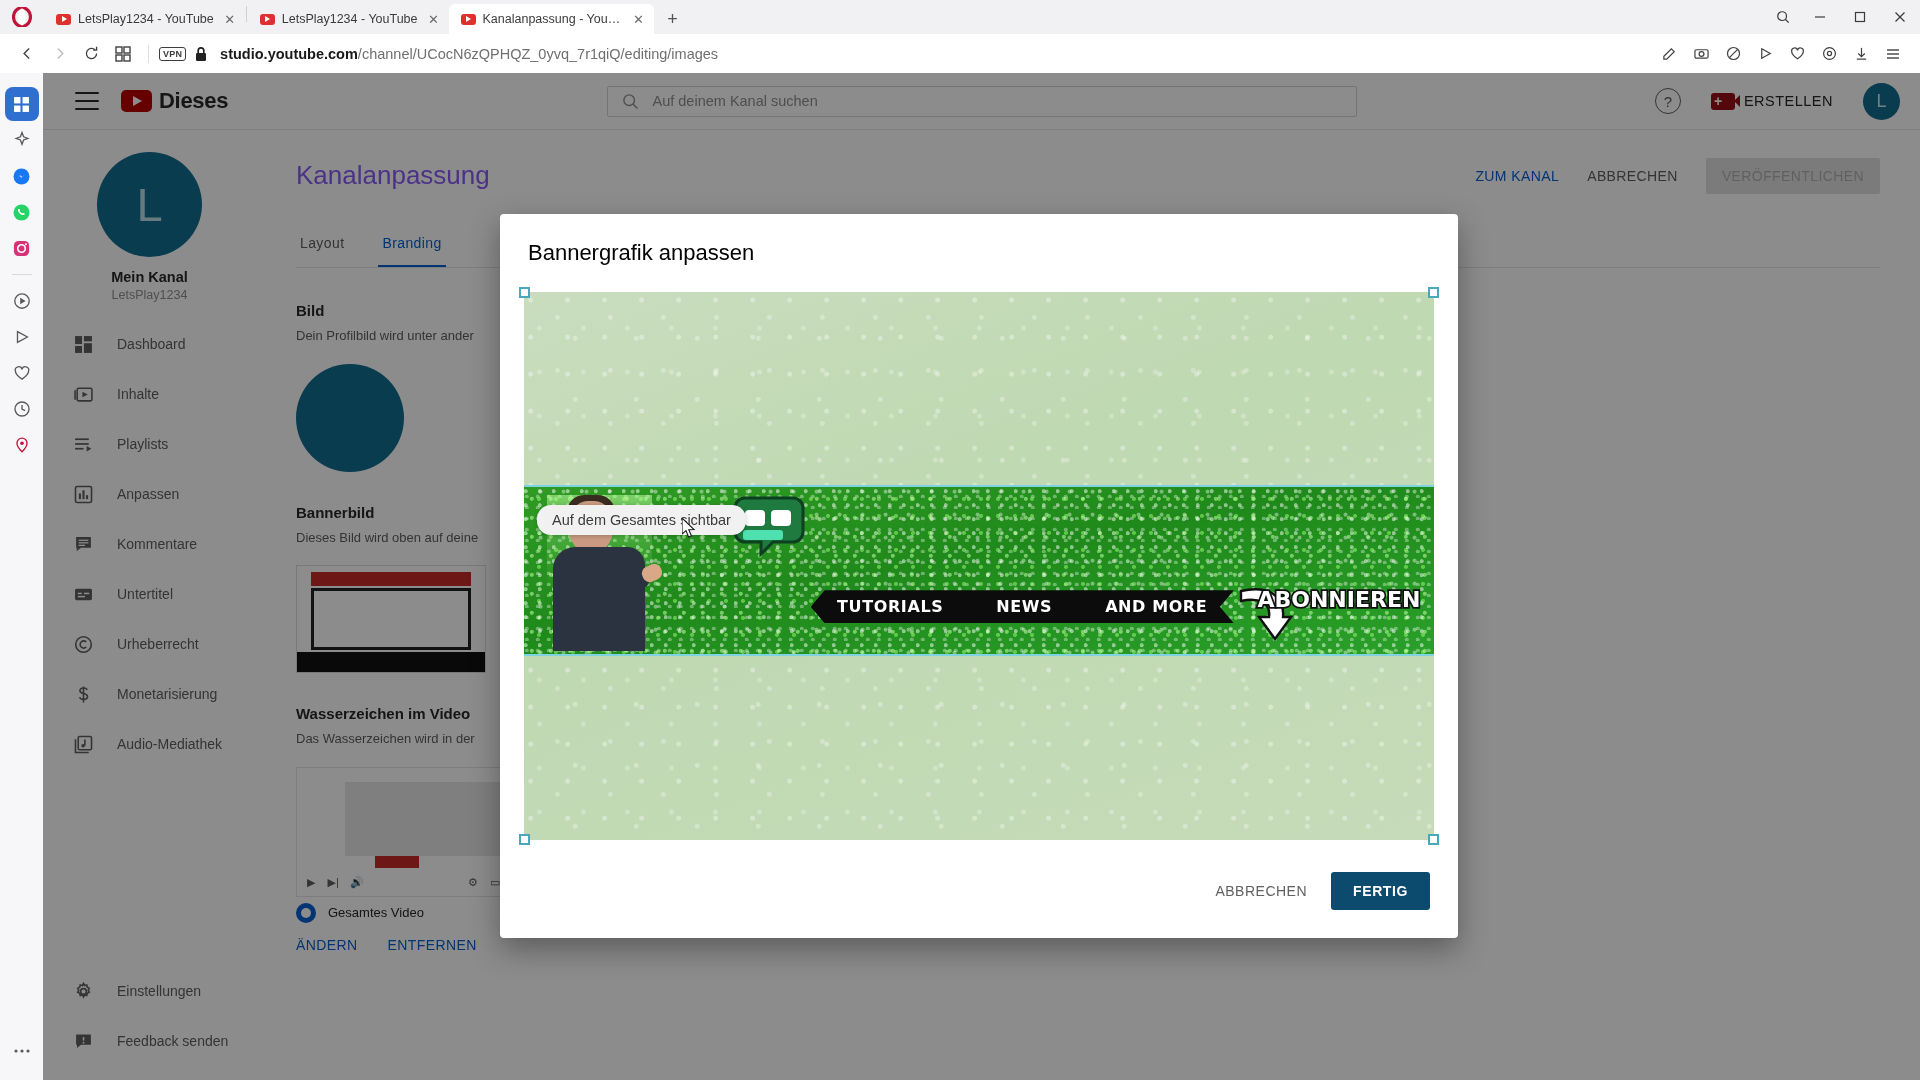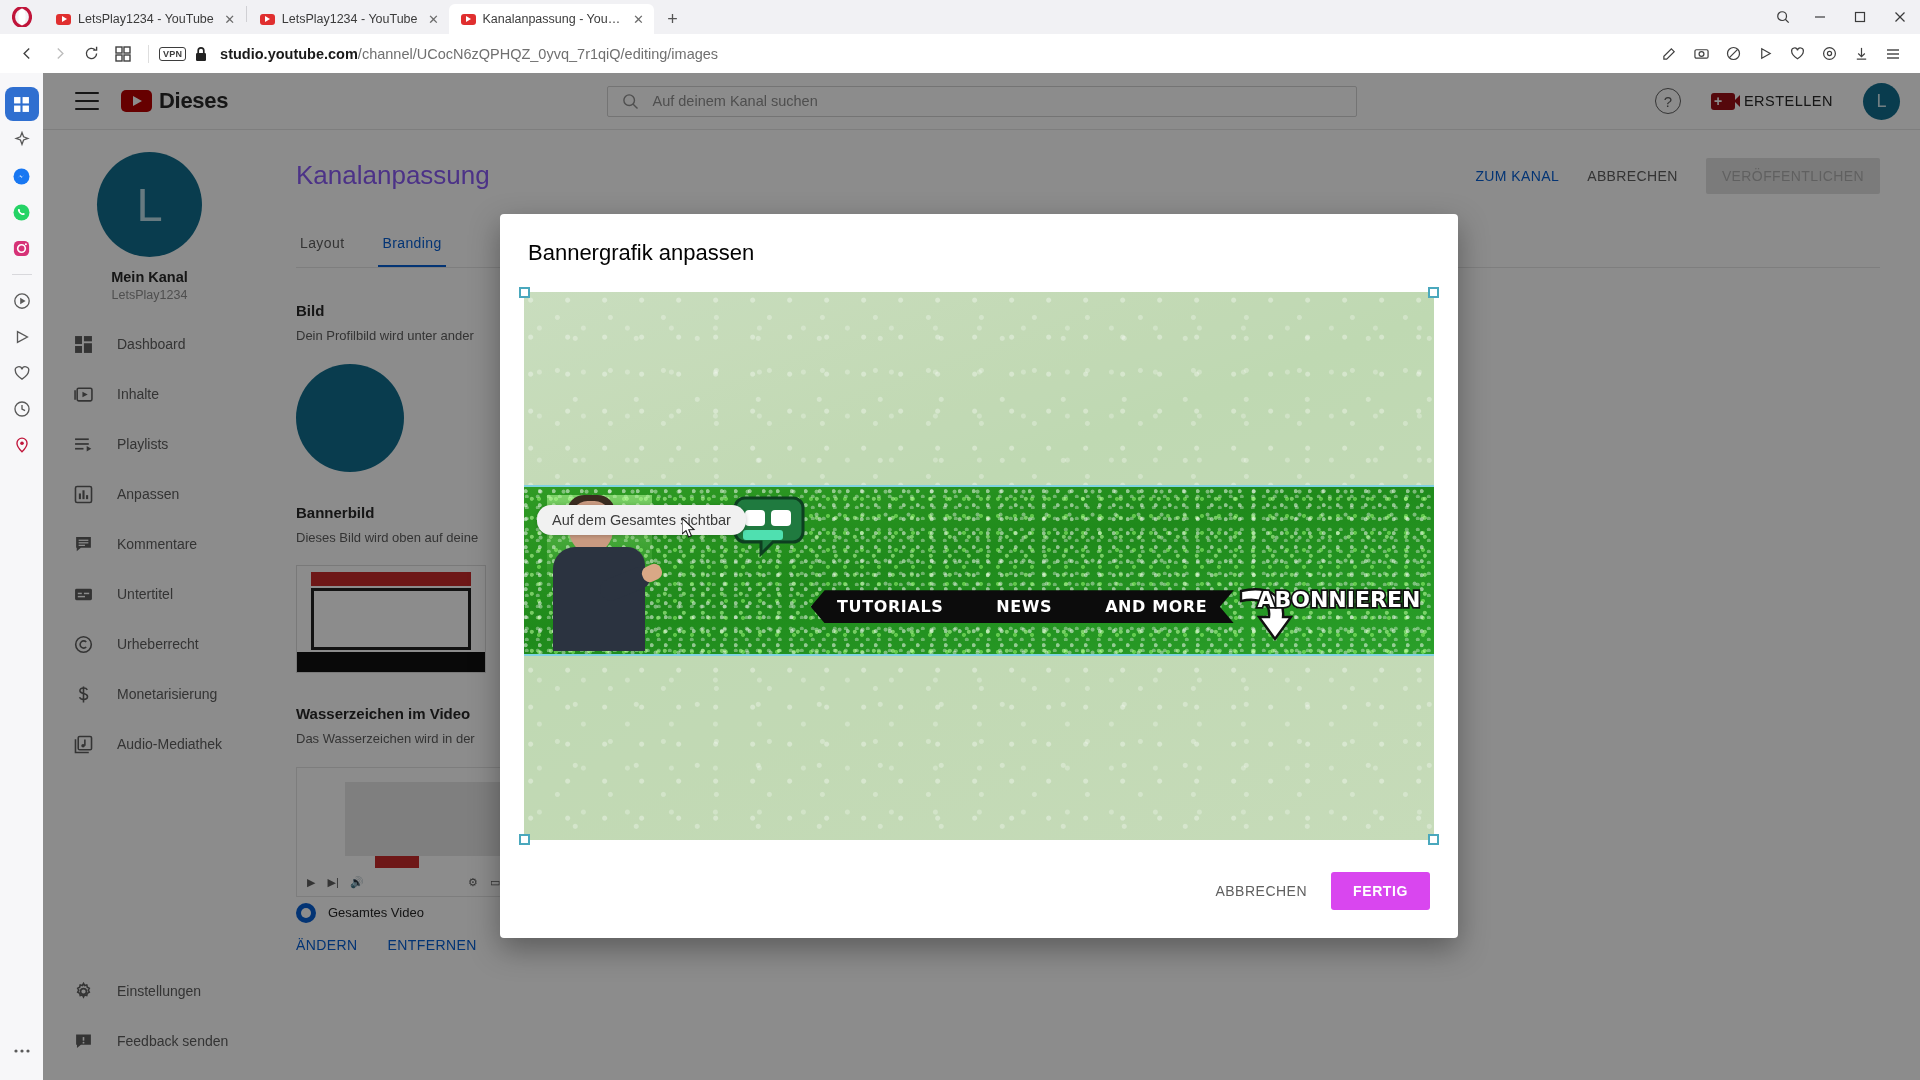--- a/index.html
+++ b/index.html
@@ -281,21 +281,21 @@
     box-shadow: 0 1px 4px rgba(0,0,0,.22);
   }
   .cursor-ptr { position:absolute; left: 158px; top: 226px; width: 15px; height: 21px; }
 
   .modal-foot {
     height: 80px; display:flex; align-items:center; justify-content:flex-end;
     gap: 10px; padding: 0 28px 14px;
   }
   .btn-text { font-size: 14px; color:#606060; letter-spacing:0.5px; padding: 11px 14px; }
   .btn-primary {
-    background:#d946ef; color:#fff; font-size: 14px; letter-spacing:0.6px; font-weight:600;
+    background:#0c4a6e; color:#fff; font-size: 14px; letter-spacing:0.6px; font-weight:600;
     padding: 11px 22px; border-radius: 3px;
   }
 </style>
 </head>
 <body>
 
 <div class="browser">
 
   <div class="tabstrip">
     <div class="opera-logo">

